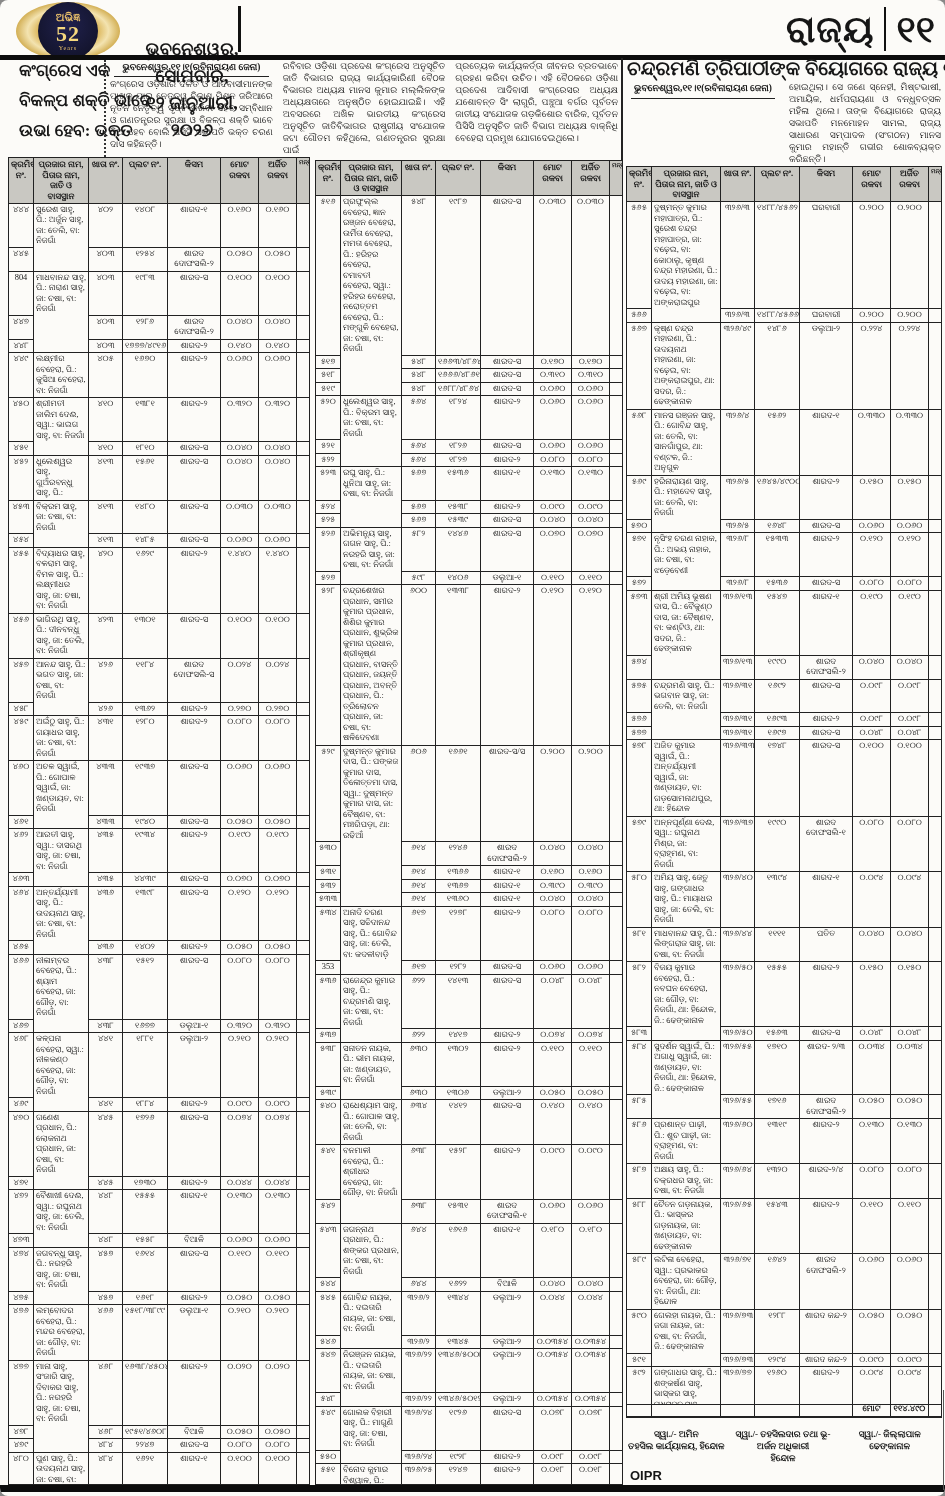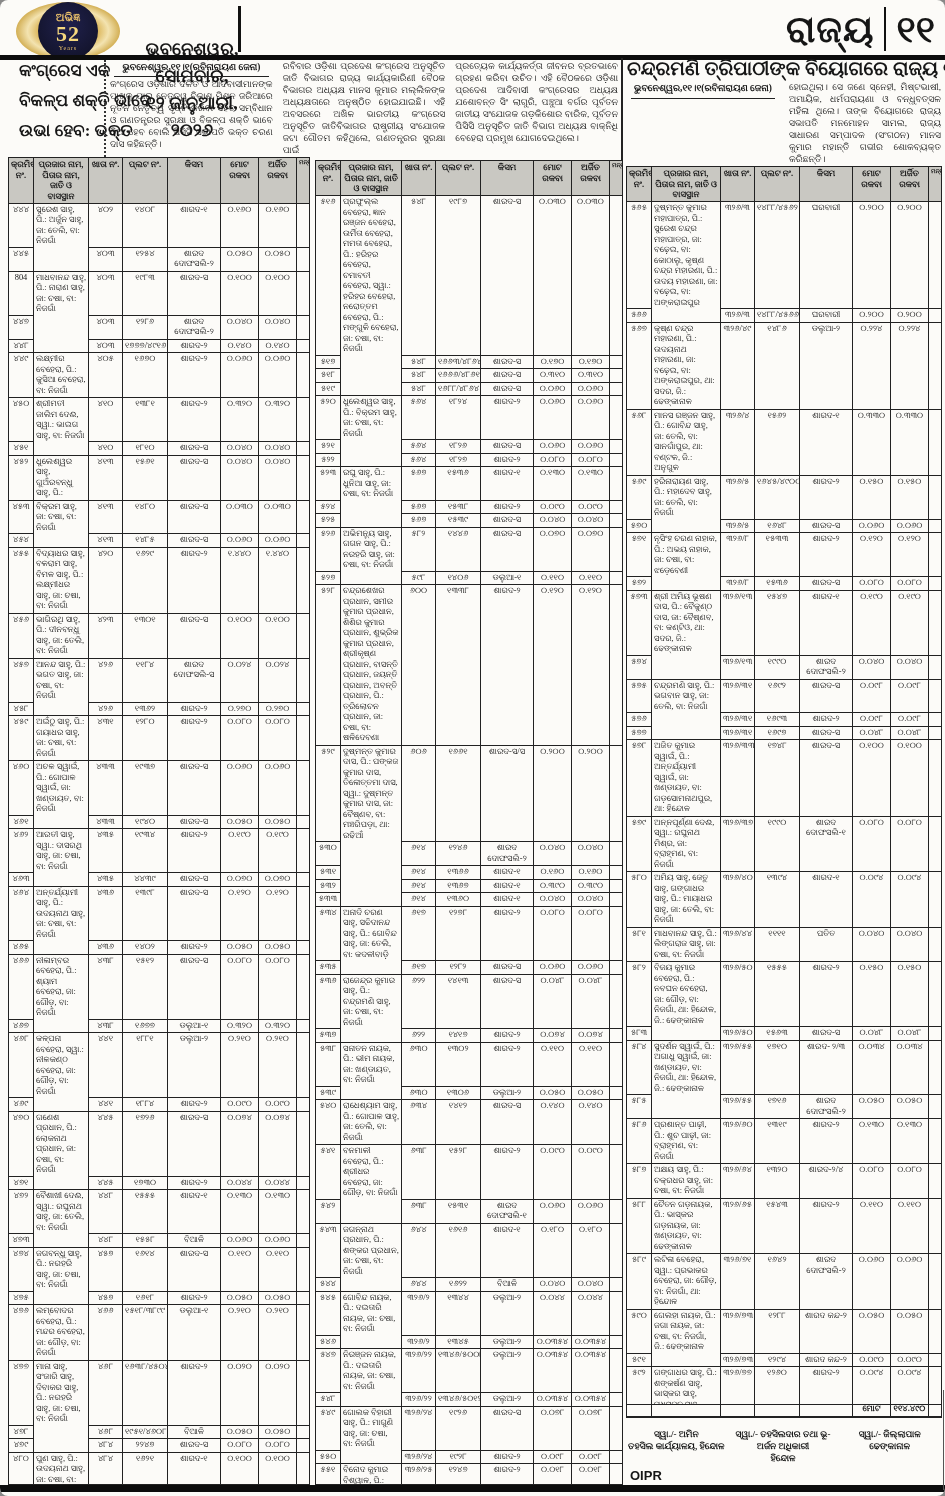--- a/index.html
+++ b/index.html
@@ -700,21 +700,21 @@
         <div class="tc c0">୫୩୪</div>
         <div class="tc c1 nb">ଅନାଦି ଚରଣ ସାହୁ, ସଚ୍ଚିଦାନନ୍ଦ ସାହୁ, ପି.: ଗୋବିନ୍ଦ ସାହୁ, ଜା: ତେଲି, ବା: କଦଳୀବାଡ଼ି</div>
         <div class="tc c2">୬୧୭</div>
         <div class="tc c3">୧୨୭୮</div>
         <div class="tc c4">ଶାରଦ-୨</div>
         <div class="tc c5">୦.୦୮୦</div>
         <div class="tc c6">୦.୦୮୦</div>
         <div class="tc c7"></div>
       </div>
       <div class="trow">
-        <div class="tc c0">୫୩୫</div>
+        <div class="tc c0">353</div>
         <div class="tc c1"></div>
         <div class="tc c2">୬୧୭</div>
         <div class="tc c3">୧୨୮୨</div>
         <div class="tc c4">ଶାରଦ-ସ</div>
         <div class="tc c5">୦.୦୬୦</div>
         <div class="tc c6">୦.୦୬୦</div>
         <div class="tc c7"></div>
       </div>
       <div class="trow">
         <div class="tc c0">୫୩୬</div>

